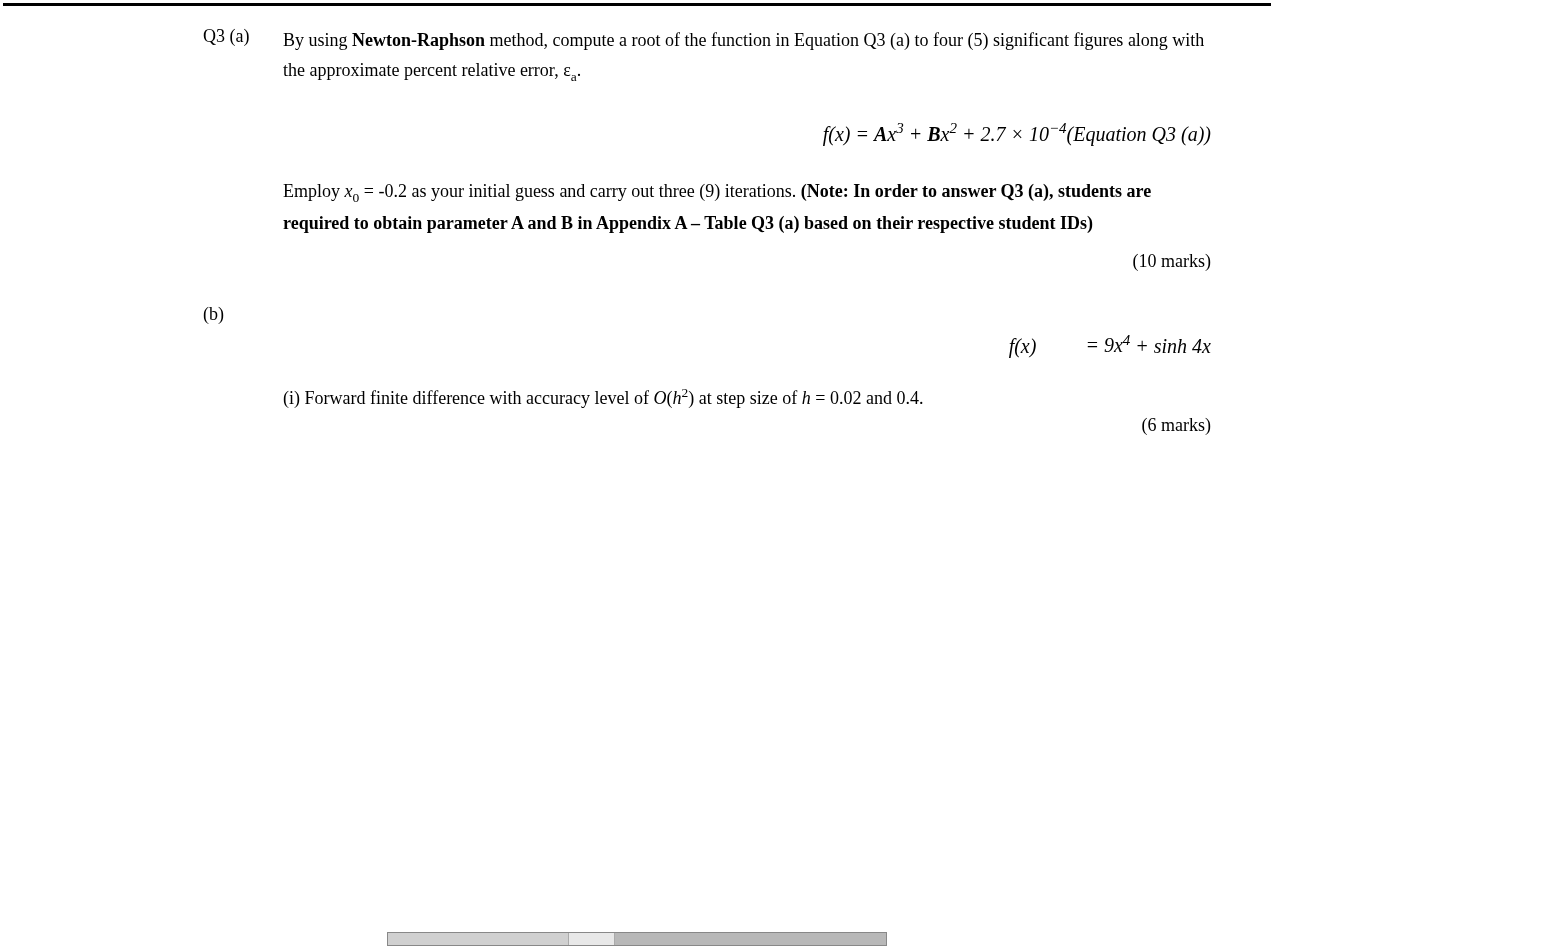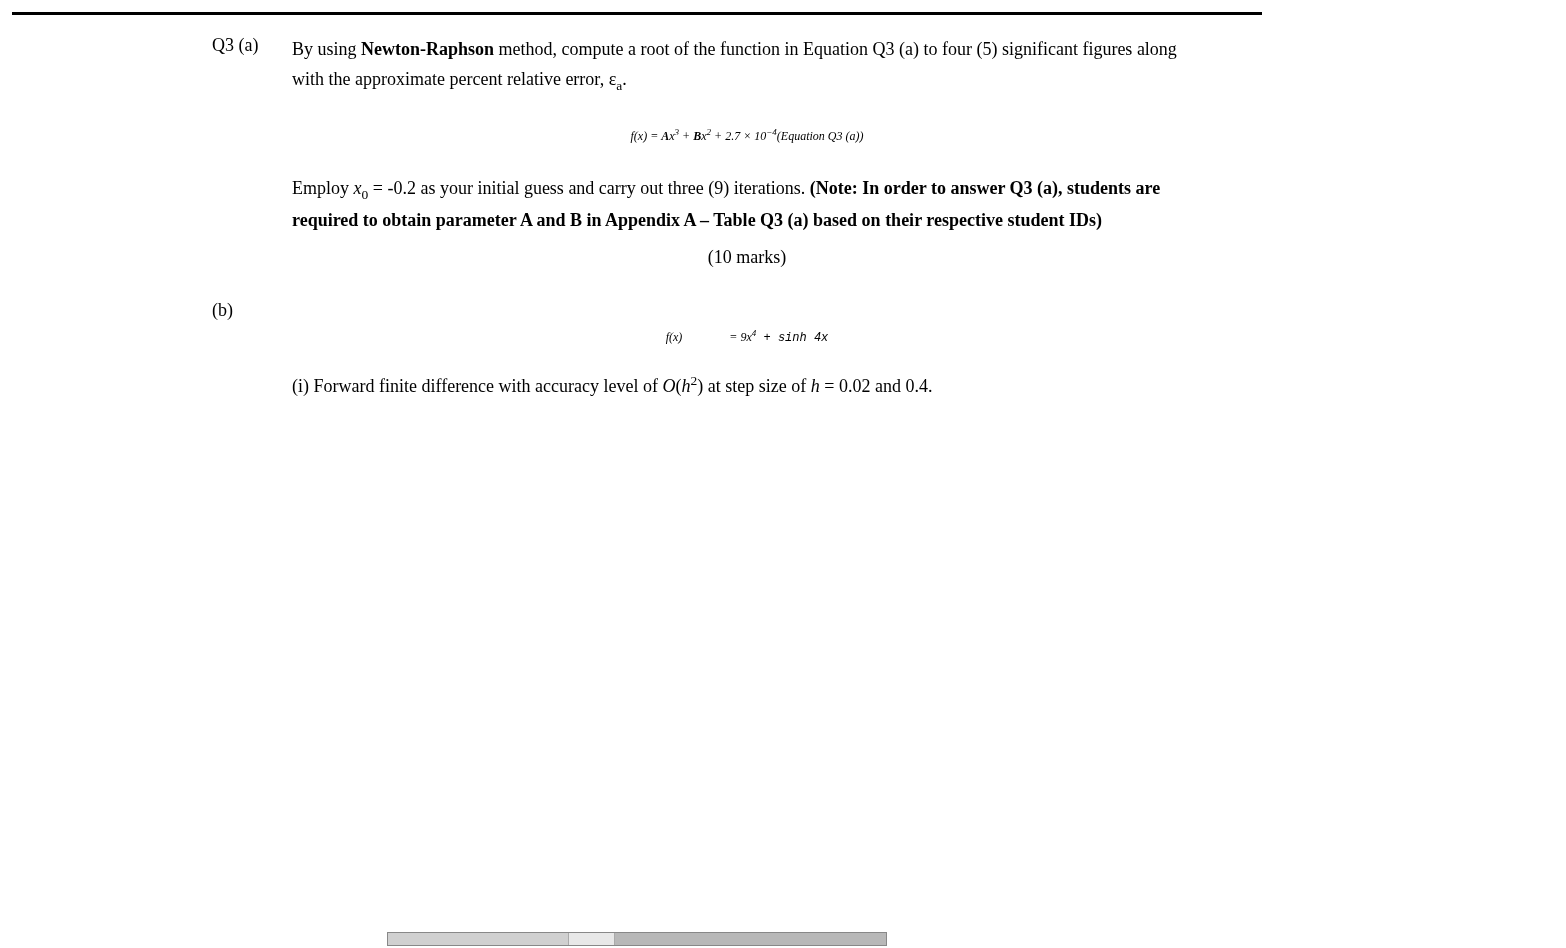--- a/index.html
+++ b/index.html
@@ -14,21 +14,21 @@
       font-size: 18px;
       color: #000000;
       width: 1566px;
       min-height: 948px;
     }
 
     .page-container {
       width: 1274px;
       min-height: 948px;
       background: #ffffff;
-      padding: 12px;
+      padding: 3px;
       position: relative;
     }
 
     .top-border {
       width: 100%;
       height: 3px;
       background: #000;
       margin-bottom: 0;
     }
 
@@ -52,37 +52,37 @@
       font-size: 18px;
       line-height: 1.6;
     }
 
     .q-content p {
       margin-bottom: 8px;
       line-height: 1.65;
     }
 
     .formula-block {
-      text-align: center;
+      text-align: right;
       margin: 28px 0 28px 0;
-      font-size: 12px;
+      font-size: 20px;
       font-style: italic;
     }
 
     .formula-block .bold-var {
       font-weight: bold;
       font-style: italic;
     }
 
     .note-bold {
       font-weight: bold;
     }
 
     .marks-line {
-      text-align: center;
+      text-align: right;
       font-size: 18px;
       margin-top: 6px;
       margin-bottom: 10px;
     }
 
     .sub-part {
       display: flex;
       flex-direction: row;
       margin-top: 18px;
     }
@@ -174,29 +174,32 @@
     </div>
 
     <div class="sub-part">
       <div class="sub-label">
         <span>(b)</span>
       </div>
       <div class="part-b-content">
 
 
         <div class="formula-block">
-          <span style="font-style:italic;">f</span><span style="font-style:italic;">(x)</span><span style="margin-left:44px;"> = 9x</span><sup>4</sup><span style="font-style:italic;font-family:Liberation Mono, monospace;"> + sinh 4x</span>
+          <span style="font-style:italic;">f</span><span style="font-style:italic;">(x)</span><span style="margin-left:44px;"> = 9x</span><sup>4</sup><span style="font-style:italic;"> + sinh 4x</span>
         </div>
 
 
         <div style="margin-top:24px;">
           <p>
             <span>(i)</span>
             <span>Forward finite difference with accuracy level of </span><span style="font-style:italic;">O</span>(<span style="font-style:italic;">h</span><sup>2</sup>) <span>at step size of </span><span style="font-style:italic;">h</span><span> = 0.02 and 0.4.</span>
           </p>
+          <div class="marks-line">
+            <span>(6 marks)</span>
+          </div>
         </div>
 
 
       </div>
     </div>
 
   </div>
 
   <div class="bottom-bar">
     <div class="bottom-bar-inner">

